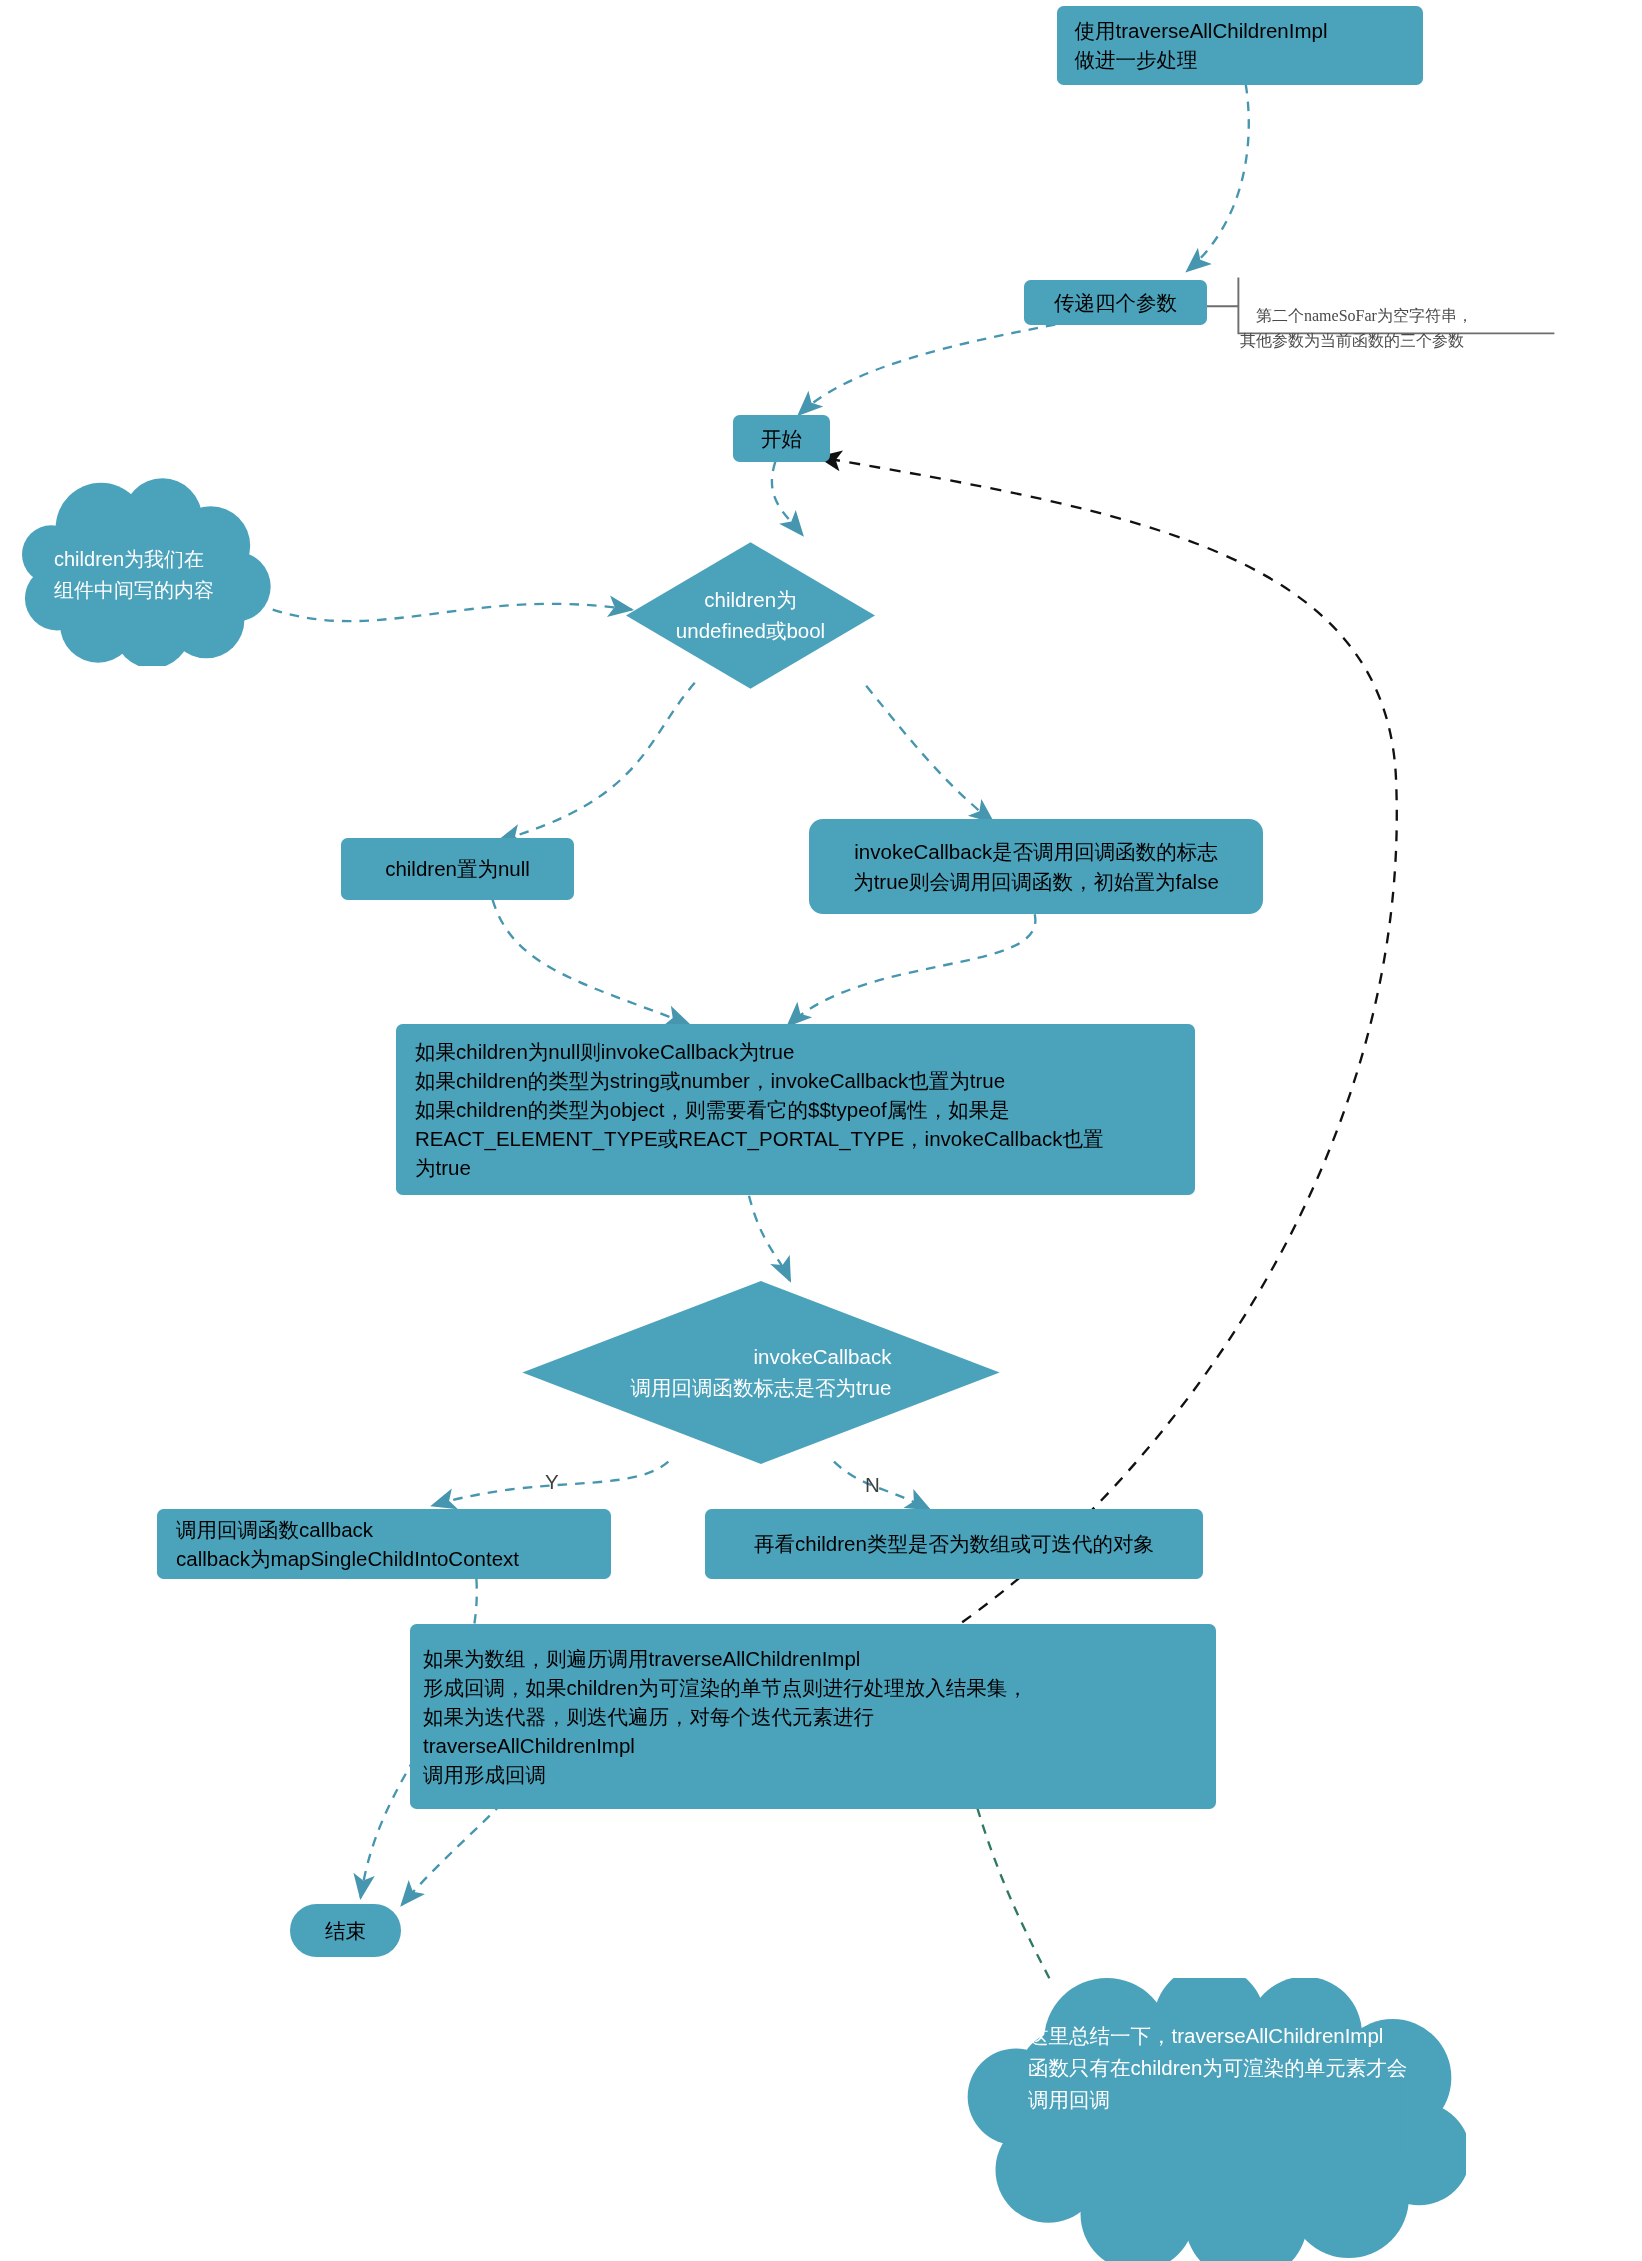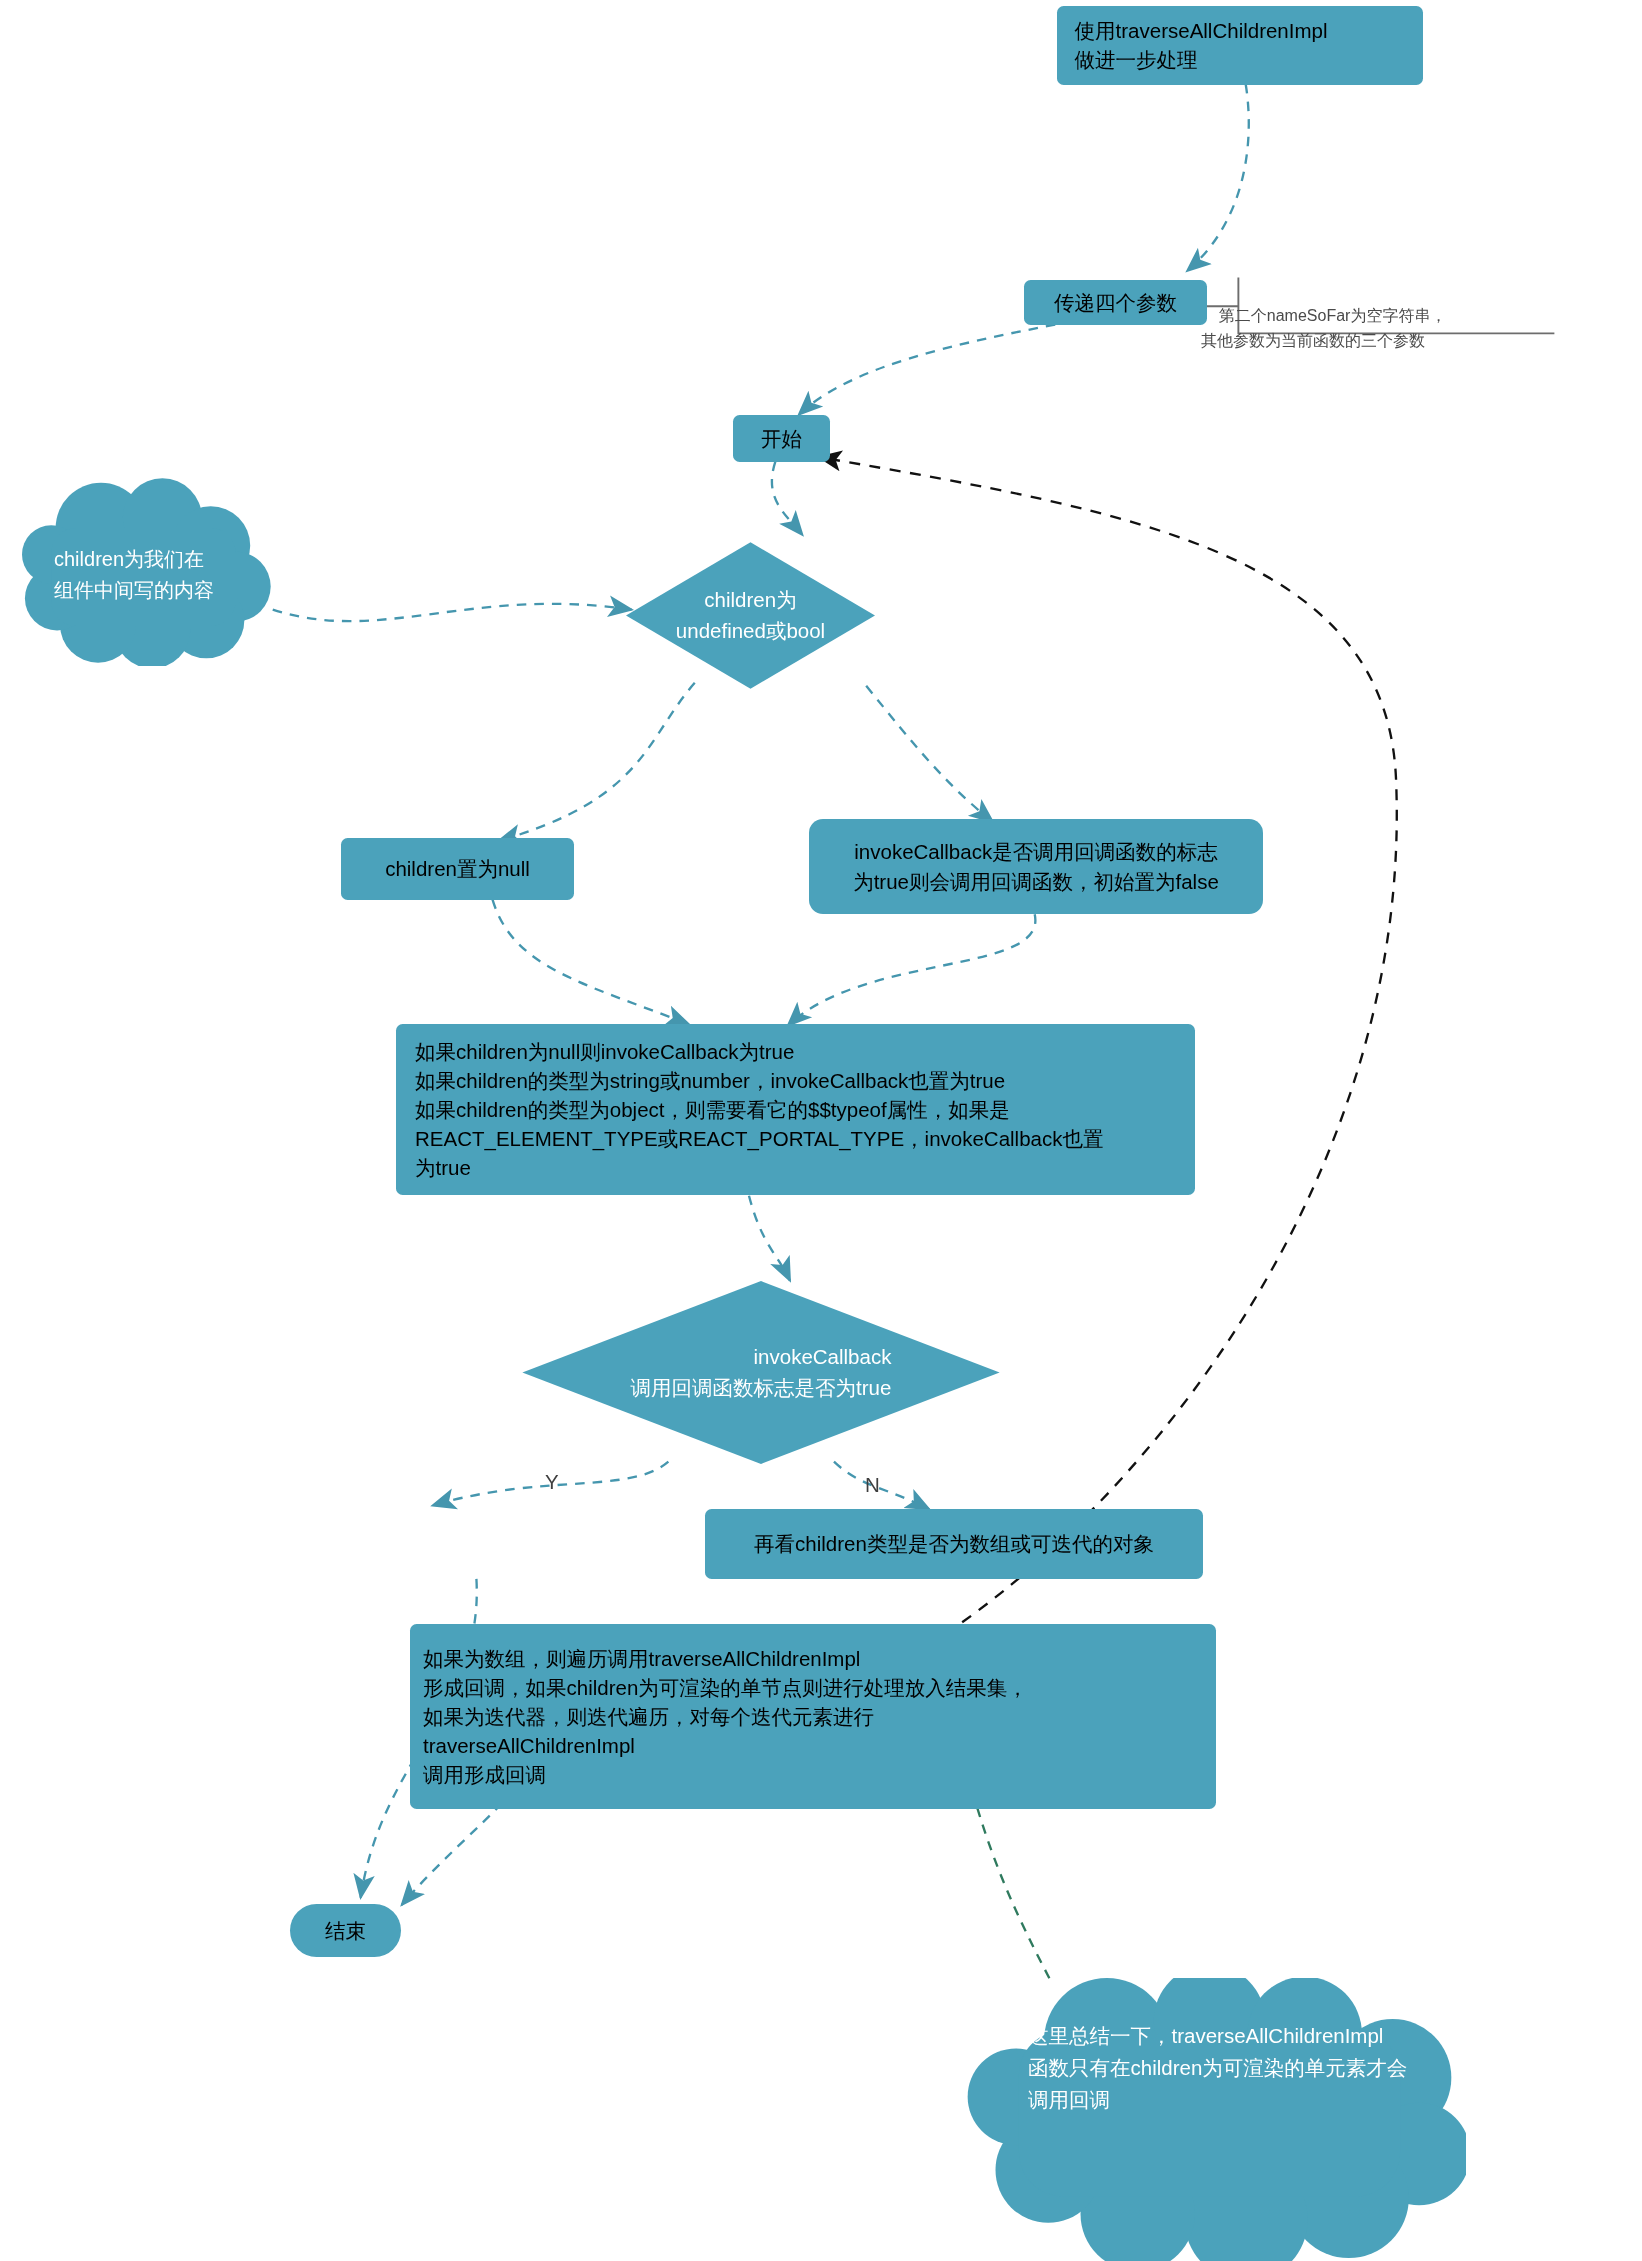--- a/index.html
+++ b/index.html
@@ -141,21 +141,21 @@
 
   <div class="node box fs28" style="left:1057px;top:5.9px;width:366px;height:79px;">
     <span>使用traverseAllChildrenImpl
 做进一步处理</span>
   </div>
 
   <div class="node box center fs28" style="left:1024px;top:280px;width:183px;height:45px;padding:7.3px 13px;">
     <span>传递四个参数</span>
   </div>
 
-  <div class="note fs22" style="left:1201px;top:277px;width:308px;">
+  <div class="note fs22" style="left:1240px;top:277px;width:308px;font-family:Liberation Serif, serif;">
     <span>第二个nameSoFar为空字符串，
 其他参数为当前函数的三个参数</span>
   </div>
 
   <div class="node box center fs28" style="left:733px;top:415px;width:97px;height:47px;padding:7.3px 10.3px;">
     <span>开始</span>
   </div>
 
   <div class="cloud" style="left:22px;top:475px;width:256px;height:191px;">
     <svg width="256" height="191" viewBox="0 0 350 260" xmlns="http://www.w3.org/2000/svg">
@@ -205,20 +205,24 @@
     <svg width="478" height="183" viewBox="0 0 652 250" xmlns="http://www.w3.org/2000/svg" style="position:absolute;left:0;top:0;">
       <polygon points="326,0 652,125 326,250 0,125" fill="#4ba2bb"></polygon>
     </svg>
     <div class="diamond-label fs28" style="text-align:right;justify-content:center;">invokeCallback
 调用回调函数标志是否为true</div>
   </div>
 
   <div class="edge-label fs28" style="left:545px;top:1470px;">Y</div>
   <div class="edge-label fs28" style="left:865px;top:1473px;">N</div>
 
+  <div class="node box fs28" style="left:157px;top:1509px;width:454px;height:70px;padding:8.8px 19px;">
+    <span>调用回调函数callback
+callback为mapSingleChildIntoContext</span>
+  </div>
 
   <div class="node box center fs28" style="left:705px;top:1509px;width:498px;height:70px;padding:8.8px 17.6px;">
     <span>再看children类型是否为数组或可迭代的对象</span>
   </div>
 
   <div class="node box fs28" style="left:410px;top:1624px;width:806px;height:185px;padding:13px 13px;">
     <span>如果为数组，则遍历调用traverseAllChildrenImpl
 形成回调，如果children为可渲染的单节点则进行处理放入结果集，
 如果为迭代器，则迭代遍历，对每个迭代元素进行
 traverseAllChildrenImpl

